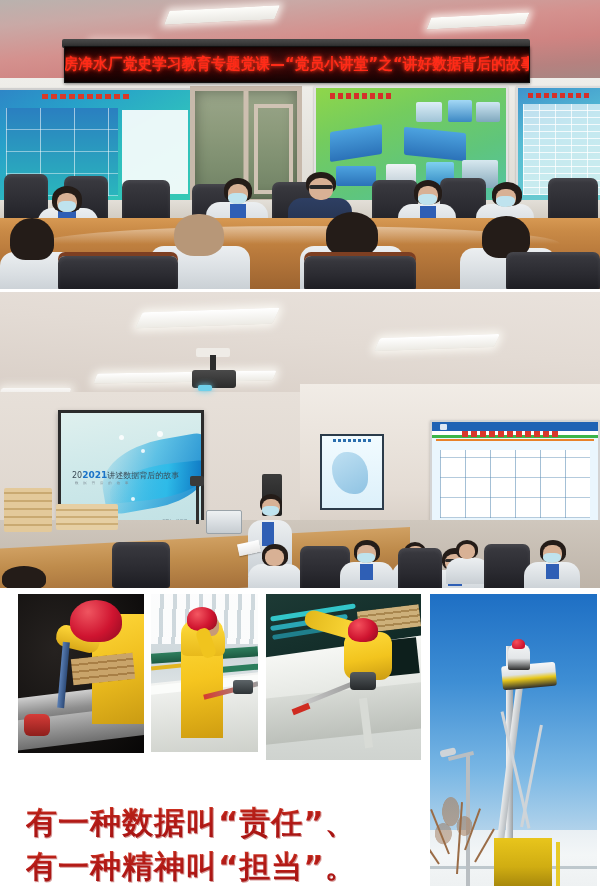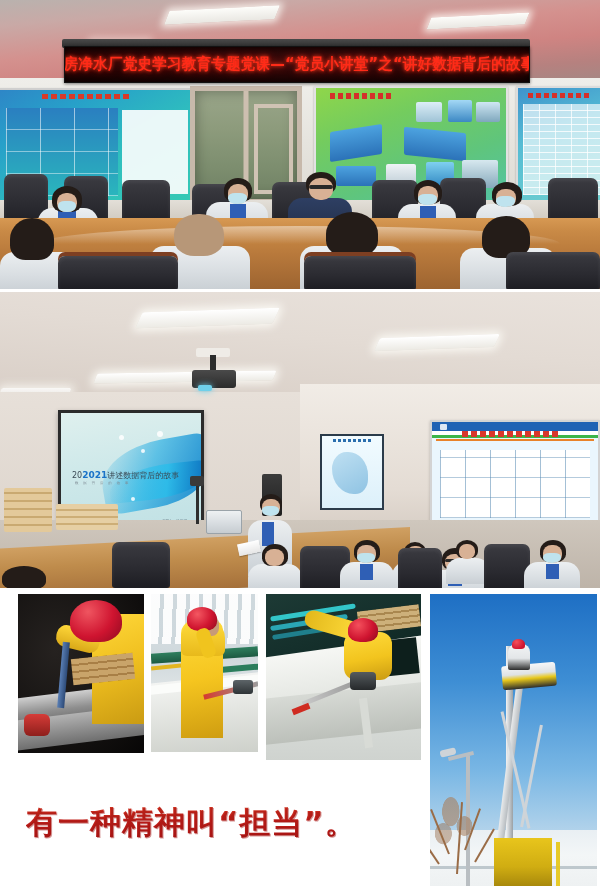--- a/index.html
+++ b/index.html
@@ -670,16 +670,17 @@
     <div class="layer b4-strut b4-s1"></div>
     <div class="layer b4-strut b4-s2"></div>
     <div class="layer b4-basket"></div>
     <div class="layer b4-worker"></div>
     <div class="layer b4-helmet"></div>
     <div class="layer b4-base-rails"></div>
     <div class="layer b4-base"></div>
   </div>
 
   <div id="slogan">
+    <div class="slogan-line">有一种数据叫“责任”、</div>
     <div class="slogan-line">有一种精神叫“担当”。</div>
   </div>
 
 </div>
 
 </body></html>

